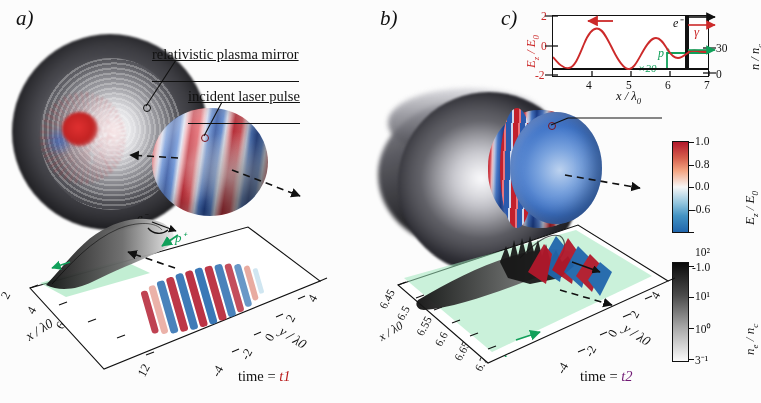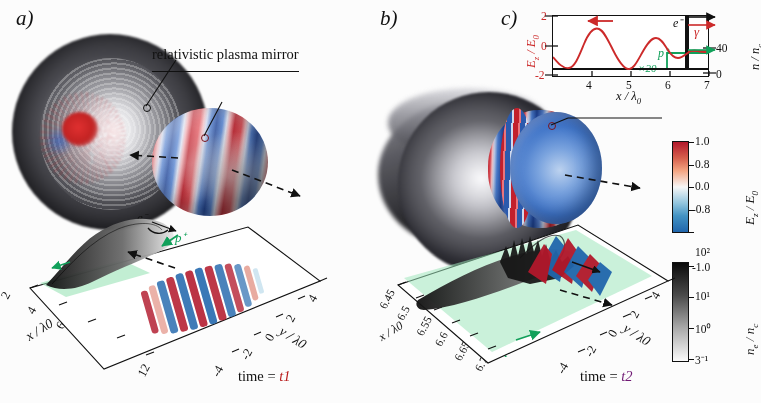--- a/index.html
+++ b/index.html
@@ -3,21 +3,21 @@
 <meta charset="utf-8">
 <style>
   html,body{margin:0;padding:0;background:#fff;}
   body{width:761px;height:403px;position:relative;overflow:hidden;
        font-family:"Liberation Serif",serif;color:#111;}
   .fig{position:absolute;left:0;top:0;width:761px;height:403px;background:#fcfcfc;}
 
   .panel-letter{position:absolute;font-size:21px;font-style:italic;font-family:"Liberation Serif",serif;color:#111;}
 
   .callout-label{position:absolute;font-size:14.5px;white-space:nowrap;color:#111;
-     border-bottom:1.3px solid #111;padding-bottom:8px;}
+     border-bottom:1.3px solid #111;padding-bottom:18px;text-decoration:underline;}
   .marker-o{position:absolute;width:6px;height:6px;border:1.3px solid #111;border-radius:50%;background:transparent;}
   .marker-o.red{border-color:#7a1520;}
 
   
   .mirror-a{position:absolute;left:12px;top:34px;width:196px;height:196px;border-radius:50%;
      background:
        radial-gradient(ellipse 46% 52% at 52% 50%, rgba(255,255,255,.92) 0%, rgba(225,225,228,.8) 22%, rgba(150,150,155,.55) 45%, rgba(40,40,44,.25) 70%, rgba(20,20,22,0) 88%),
        radial-gradient(circle at 50% 48%, #fefefe 0%, #dedee2 14%, #9a9aa0 30%, #4a4a50 52%, #19191c 74%, #0b0b0d 88%, rgba(10,10,12,0) 100%);
      filter:blur(1.2px);}
   .mirror-a-ring{position:absolute;left:40px;top:58px;width:142px;height:152px;border-radius:50%;
@@ -107,20 +107,21 @@
   <div class="mirror-a"></div>
   <div class="mirror-a-ring"></div>
   <div class="mirror-a-arcs"></div>
   <div class="mirror-a-blue"></div>
   <div class="mirror-a-core"></div>
 
   <div class="pulse-a"></div>
   <div class="pulse-a-sh"></div>
 
   <div class="callout-label" style="left:152px;top:46px;">relativistic plasma mirror</div>
+  <div class="callout-label" style="left:188px;top:88px;">incident laser pulse</div>
   <div class="marker-o" style="left:143px;top:104px;"></div>
   <div class="marker-o red" style="left:201px;top:134px;"></div>
 
   <div class="ann black" style="left:137px;top:208px;">e⁻</div>
   <div class="ann green" style="left:175px;top:228px;">p⁺</div>
 
   <div class="tick-lbl" style="left:3px;top:288px;transform:rotate(-62deg);">2</div>
   <div class="tick-lbl" style="left:29px;top:303px;transform:rotate(-62deg);">4</div>
   <div class="tick-lbl" style="left:58px;top:318px;transform:rotate(-62deg);">6</div>
   <div class="tick-lbl" style="left:85px;top:333px;transform:rotate(-62deg);">8</div>
@@ -169,21 +170,21 @@
   <div class="time-lbl" style="left:580px;top:368px;"><span>time = </span><span class="t2">t2</span></div>
 
   <div class="panel-letter" style="left:501px;top:6px;">c)</div>
   <div class="chart-box"></div>
 
   <div class="chart-lbl red" style="left:541px;top:10px;">2</div>
   <div class="chart-lbl red" style="left:541px;top:40px;">0</div>
   <div class="chart-lbl red" style="left:535px;top:69px;">-2</div>
   <div class="chart-axis-title" style="left:524px;top:68px;transform:rotate(-90deg);transform-origin:0 0;color:#cc2a2a;">E<sub>z</sub> / E<sub>0</sub></div>
 
-  <div class="chart-lbl blk" style="left:716px;top:42px;">40</div>
+  <div class="chart-lbl blk" style="left:716px;top:42px;">30</div>
   <div class="chart-lbl blk" style="left:716px;top:68px;">0</div>
   <div class="chart-axis-title" style="left:748px;top:70px;transform:rotate(-90deg);transform-origin:0 0;">n / n<sub>c</sub></div>
 
   <div class="chart-lbl blk" style="left:586px;top:79px;">4</div>
   <div class="chart-lbl blk" style="left:626px;top:79px;">5</div>
   <div class="chart-lbl blk" style="left:665px;top:79px;">6</div>
   <div class="chart-lbl blk" style="left:704px;top:79px;">7</div>
   <div class="chart-axis-title" style="left:616px;top:89px;">x / λ<sub>0</sub></div>
 
   <div class="ann black" style="left:673px;top:14px;font-size:12px;">e⁻</div>
@@ -193,21 +194,21 @@
 
   <div class="cb cb-e"></div>
   <div class="cb-dash" style="left:689px;top:142px;"></div>
   <div class="cb-dash" style="left:689px;top:165px;"></div>
   <div class="cb-dash" style="left:689px;top:187px;"></div>
   <div class="cb-dash" style="left:689px;top:210px;"></div>
   <div class="cb-dash" style="left:689px;top:232px;"></div>
   <div class="cb-tick" style="left:695px;top:135px;">1.0</div>
   <div class="cb-tick" style="left:695px;top:158px;">0.8</div>
   <div class="cb-tick" style="left:695px;top:180px;">0.0</div>
-  <div class="cb-tick" style="left:692px;top:203px;">-0.8</div>
+  <div class="cb-tick" style="left:692px;top:203px;">-0.6</div>
   <div class="cb-tick" style="left:692px;top:225px;margin-top:36px;">-1.0</div>
   <div class="cb-title" style="left:742px;top:225px;">E<sub>z</sub> / E<sub>0</sub></div>
 
   <div class="cb cb-n"></div>
   <div class="cb-dash" style="left:689px;top:266px;"></div>
   <div class="cb-dash" style="left:689px;top:297px;"></div>
   <div class="cb-dash" style="left:689px;top:328px;"></div>
   <div class="cb-dash" style="left:689px;top:359px;"></div>
   <div class="cb-tick" style="left:695px;top:246px;">10²</div>
   <div class="cb-tick" style="left:695px;top:290px;">10¹</div>

